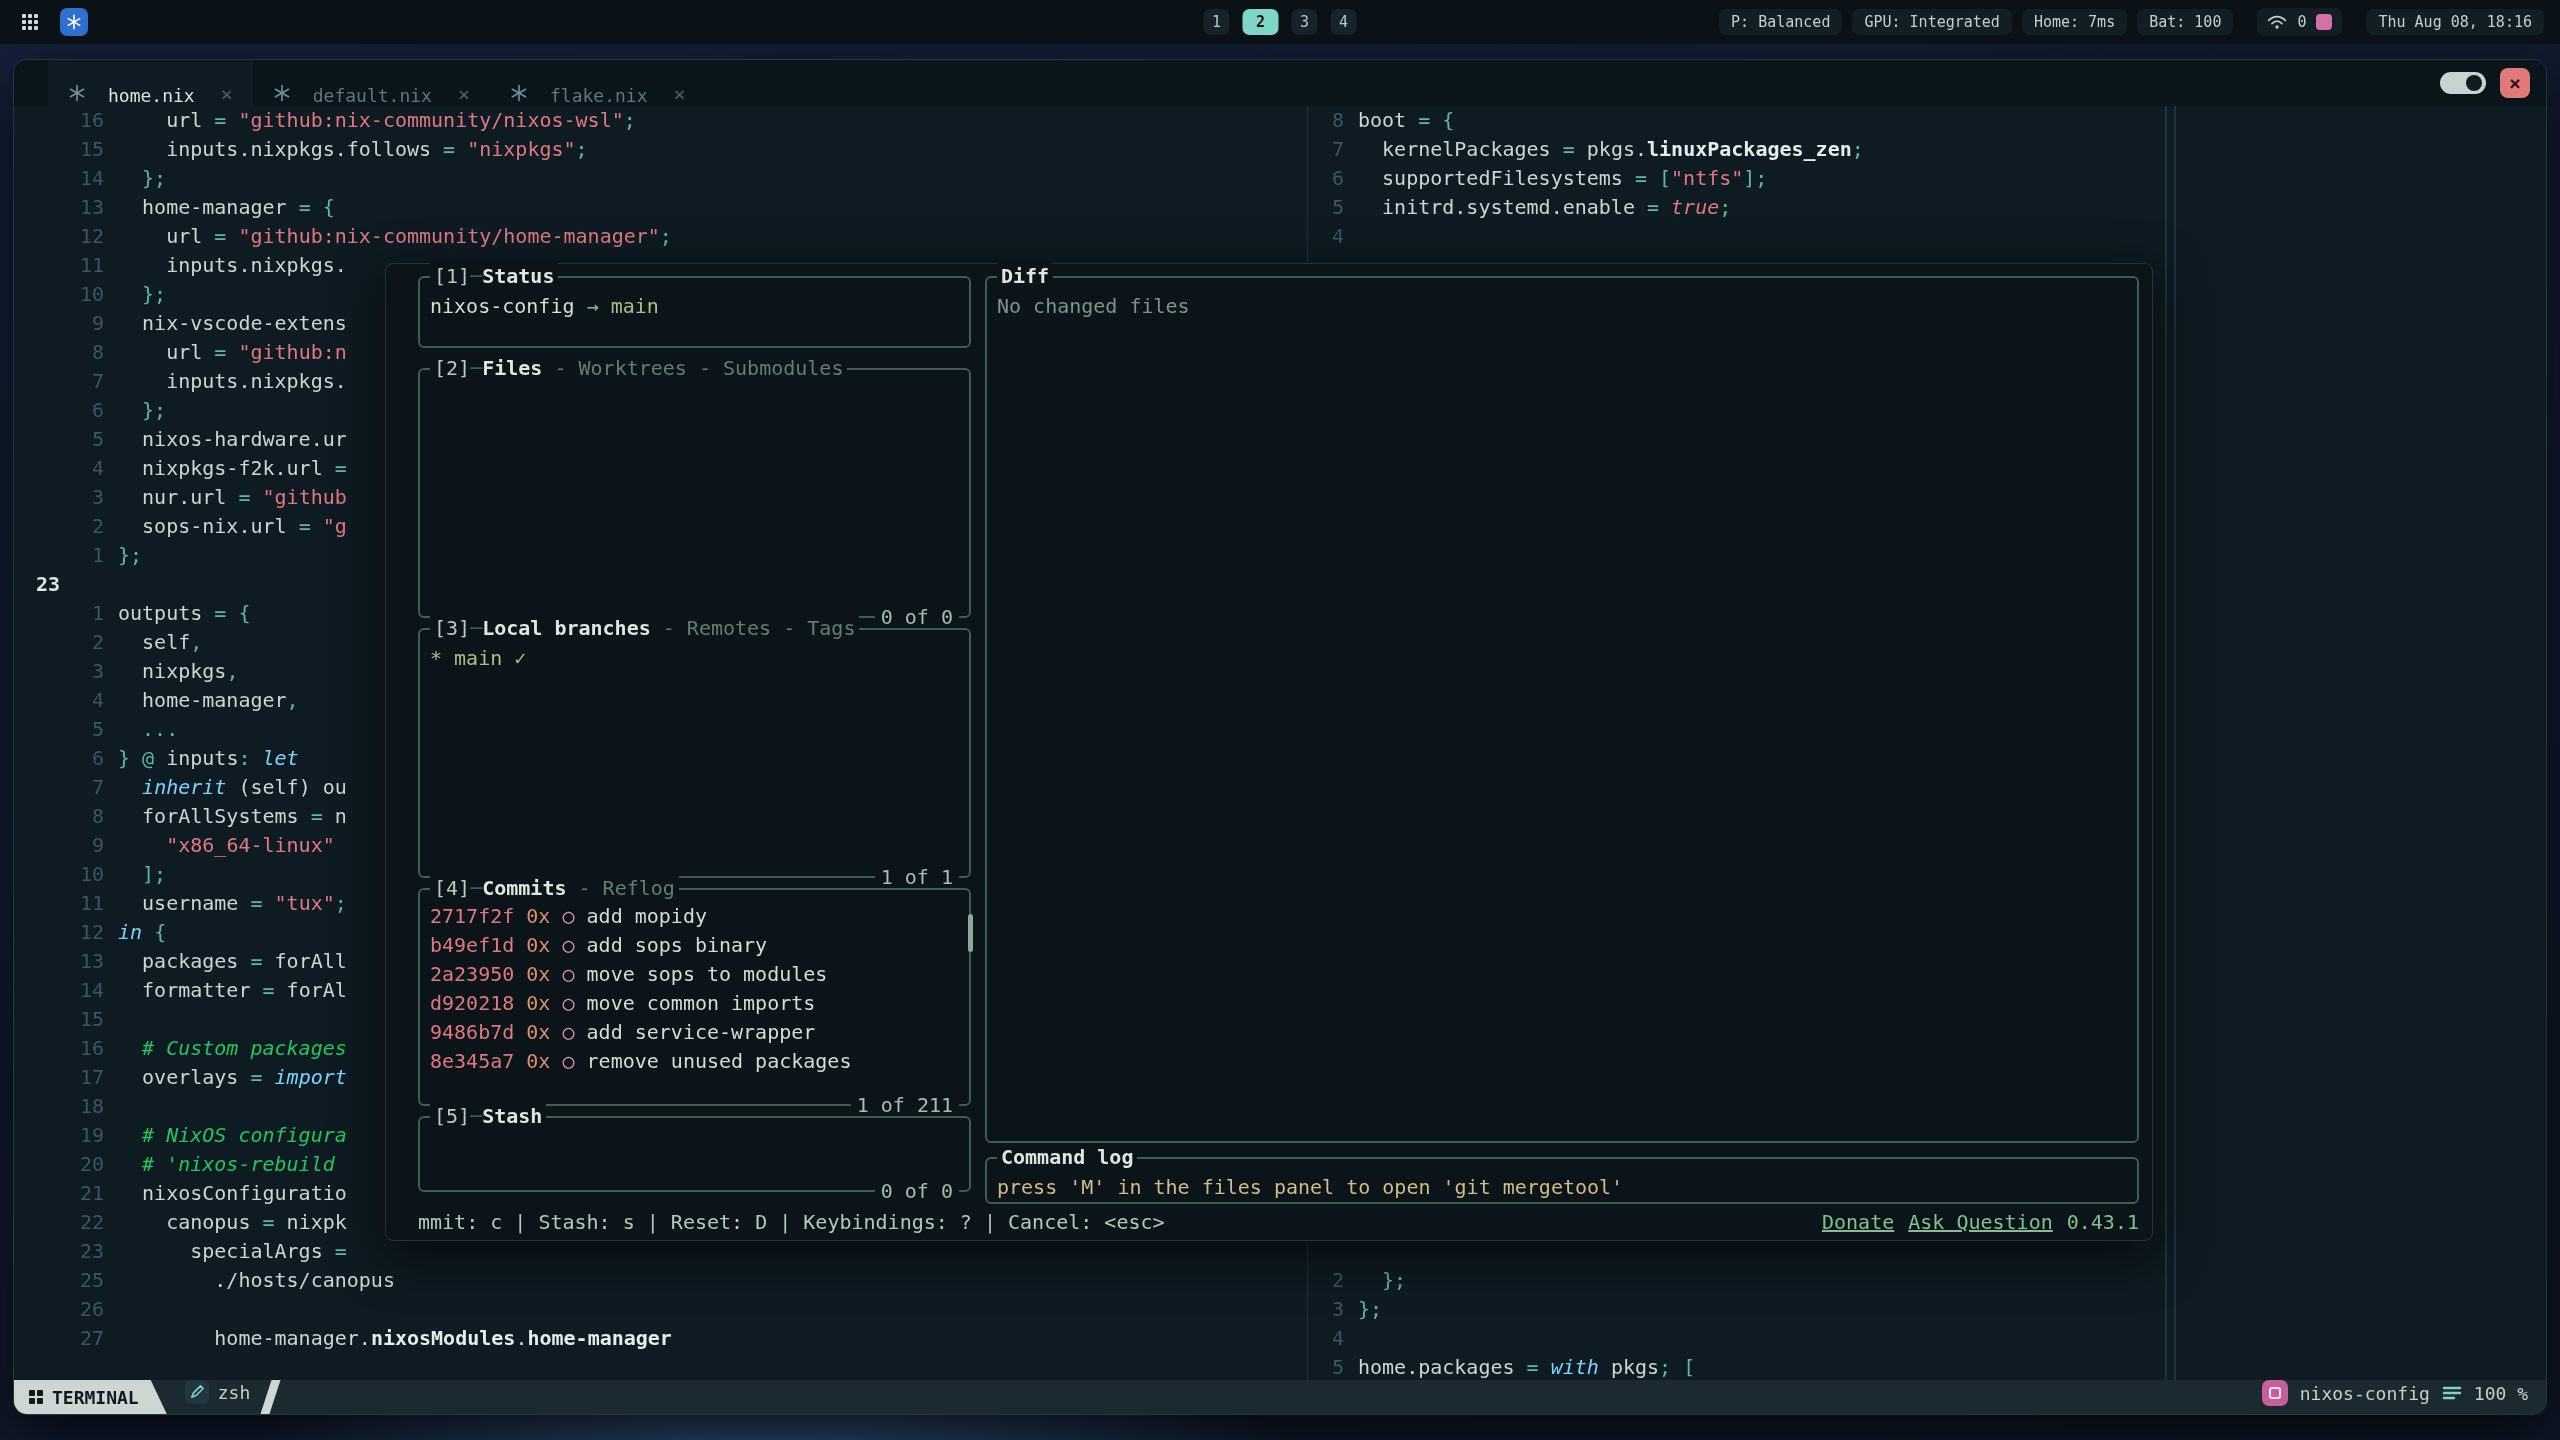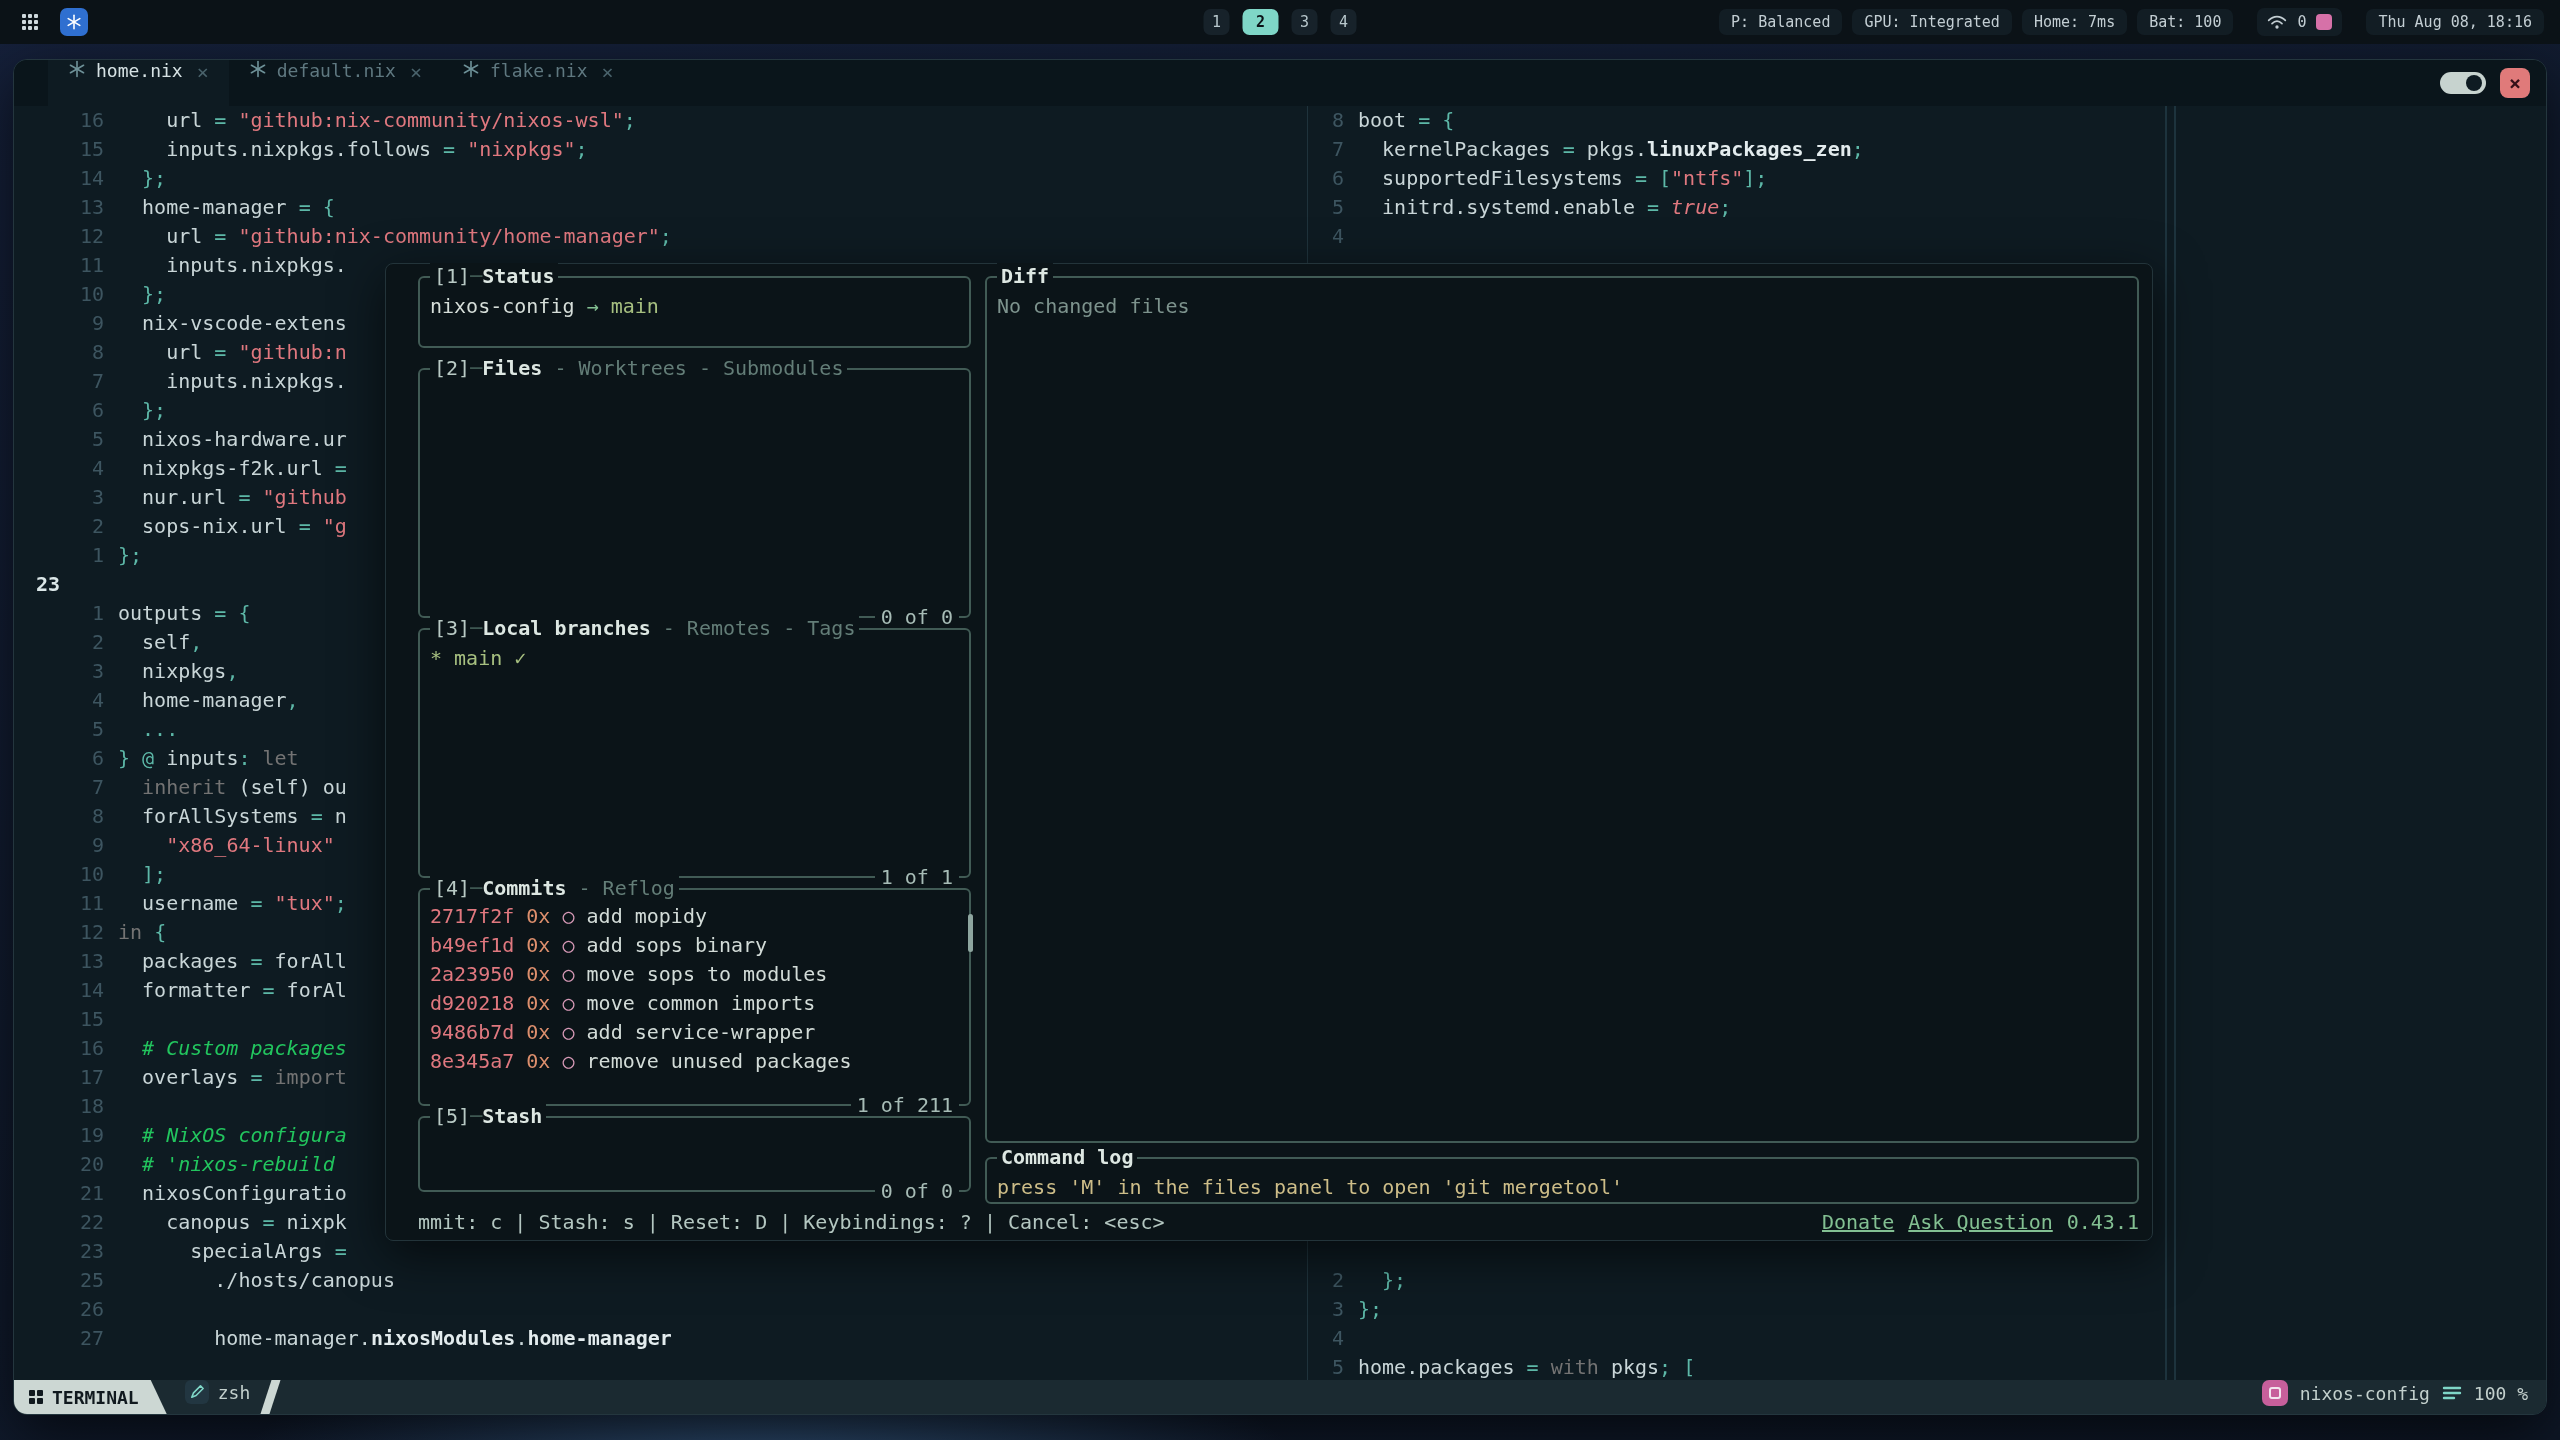--- a/index.html
+++ b/index.html
@@ -28,21 +28,21 @@
   .pill{background:#121d24;border-radius:7px;padding:4px 12px;white-space:pre}
   .tray{display:flex;gap:10px;align-items:center;background:#121d24;border-radius:7px;padding:4px 10px;height:28px}
   .tray-dot{width:16px;height:16px;border-radius:4px;background:#d671a8}
 
   
   .window{position:absolute;left:13px;top:59px;width:2534px;height:1356px;background:#0e1b22;
     border-radius:14px;overflow:hidden;border:1px solid #24363e;box-shadow:0 18px 60px rgba(0,0,0,.65);
     display:flex;flex-direction:column;z-index:3}
   .tabbar{height:46px;background:#0a151b;display:flex;align-items:center;flex:none}
   .tabs{display:flex;height:100%;margin-left:34px}
-  .tab{display:flex;align-items:flex-start;gap:10px;padding:0 20px;font-size:18px;color:#5f7880}
+  .tab{display:flex;align-items:flex-end;gap:22px;padding:0 20px;font-size:18px;color:#5f7880}
   .tab.active{background:#0e1b22;color:#d6e2e4}
   .tab-close{color:#49626b;font-size:20px;margin-left:4px}
   .win-controls{margin-left:auto;display:flex;align-items:center;gap:14px;padding-right:16px}
   .toggle{width:46px;height:22px;border-radius:11px;background:#c7d3cf;position:relative}
   .knob{position:absolute;right:4px;top:3px;width:16px;height:16px;border-radius:50%;background:#0e1b22}
   .close-btn{width:30px;height:30px;border-radius:8px;background:#e07a7a;color:#341019;font-size:20px;font-weight:bold;
     border:none;display:flex;align-items:center;justify-content:center;font-family:inherit}
 
   
   .editor{flex:1;position:relative;overflow:hidden;background:#0e1b22}
@@ -55,21 +55,21 @@
   .line{display:flex;height:29px;line-height:29px;font-size:20px}
   .ln{flex:none;width:104px;padding-right:14px;text-align:right;color:#3d5560}
   .pane.right .ln{width:50px}
   .ln.cur{text-align:left;padding-left:22px;color:#dbe7e8;font-weight:bold}
   .code{white-space:pre}
   .spacer{height:1015px}
   .tk-t{color:#c9d6d8}
   .tk-o{color:#5db8a8}
   .tk-s{color:#e0787f}
   .tk-c{color:#22c55e;font-style:italic}
-  .tk-k{color:#737373;}
+  .tk-k{color:#7dd3fc;font-style:italic}
   .tk-b{color:#e3ecee;font-weight:bold}
   .tk-r{color:#e0787f;font-style:italic}
 
   
   .popup{position:absolute;left:371px;top:157px;width:1768px;height:978px;background:#0b1418;
     border:1px solid #23343a;border-radius:8px;box-shadow:0 14px 50px rgba(0,0,0,.6);
     font-size:20px;color:#c9d6d4;z-index:4}
   .pop-cols{position:absolute;top:12px;left:32px;right:13px;bottom:36px;display:flex;gap:14px}
   .col-left{width:553px;flex:none;display:flex;flex-direction:column}
   .col-right{flex:1;display:flex;flex-direction:column}

